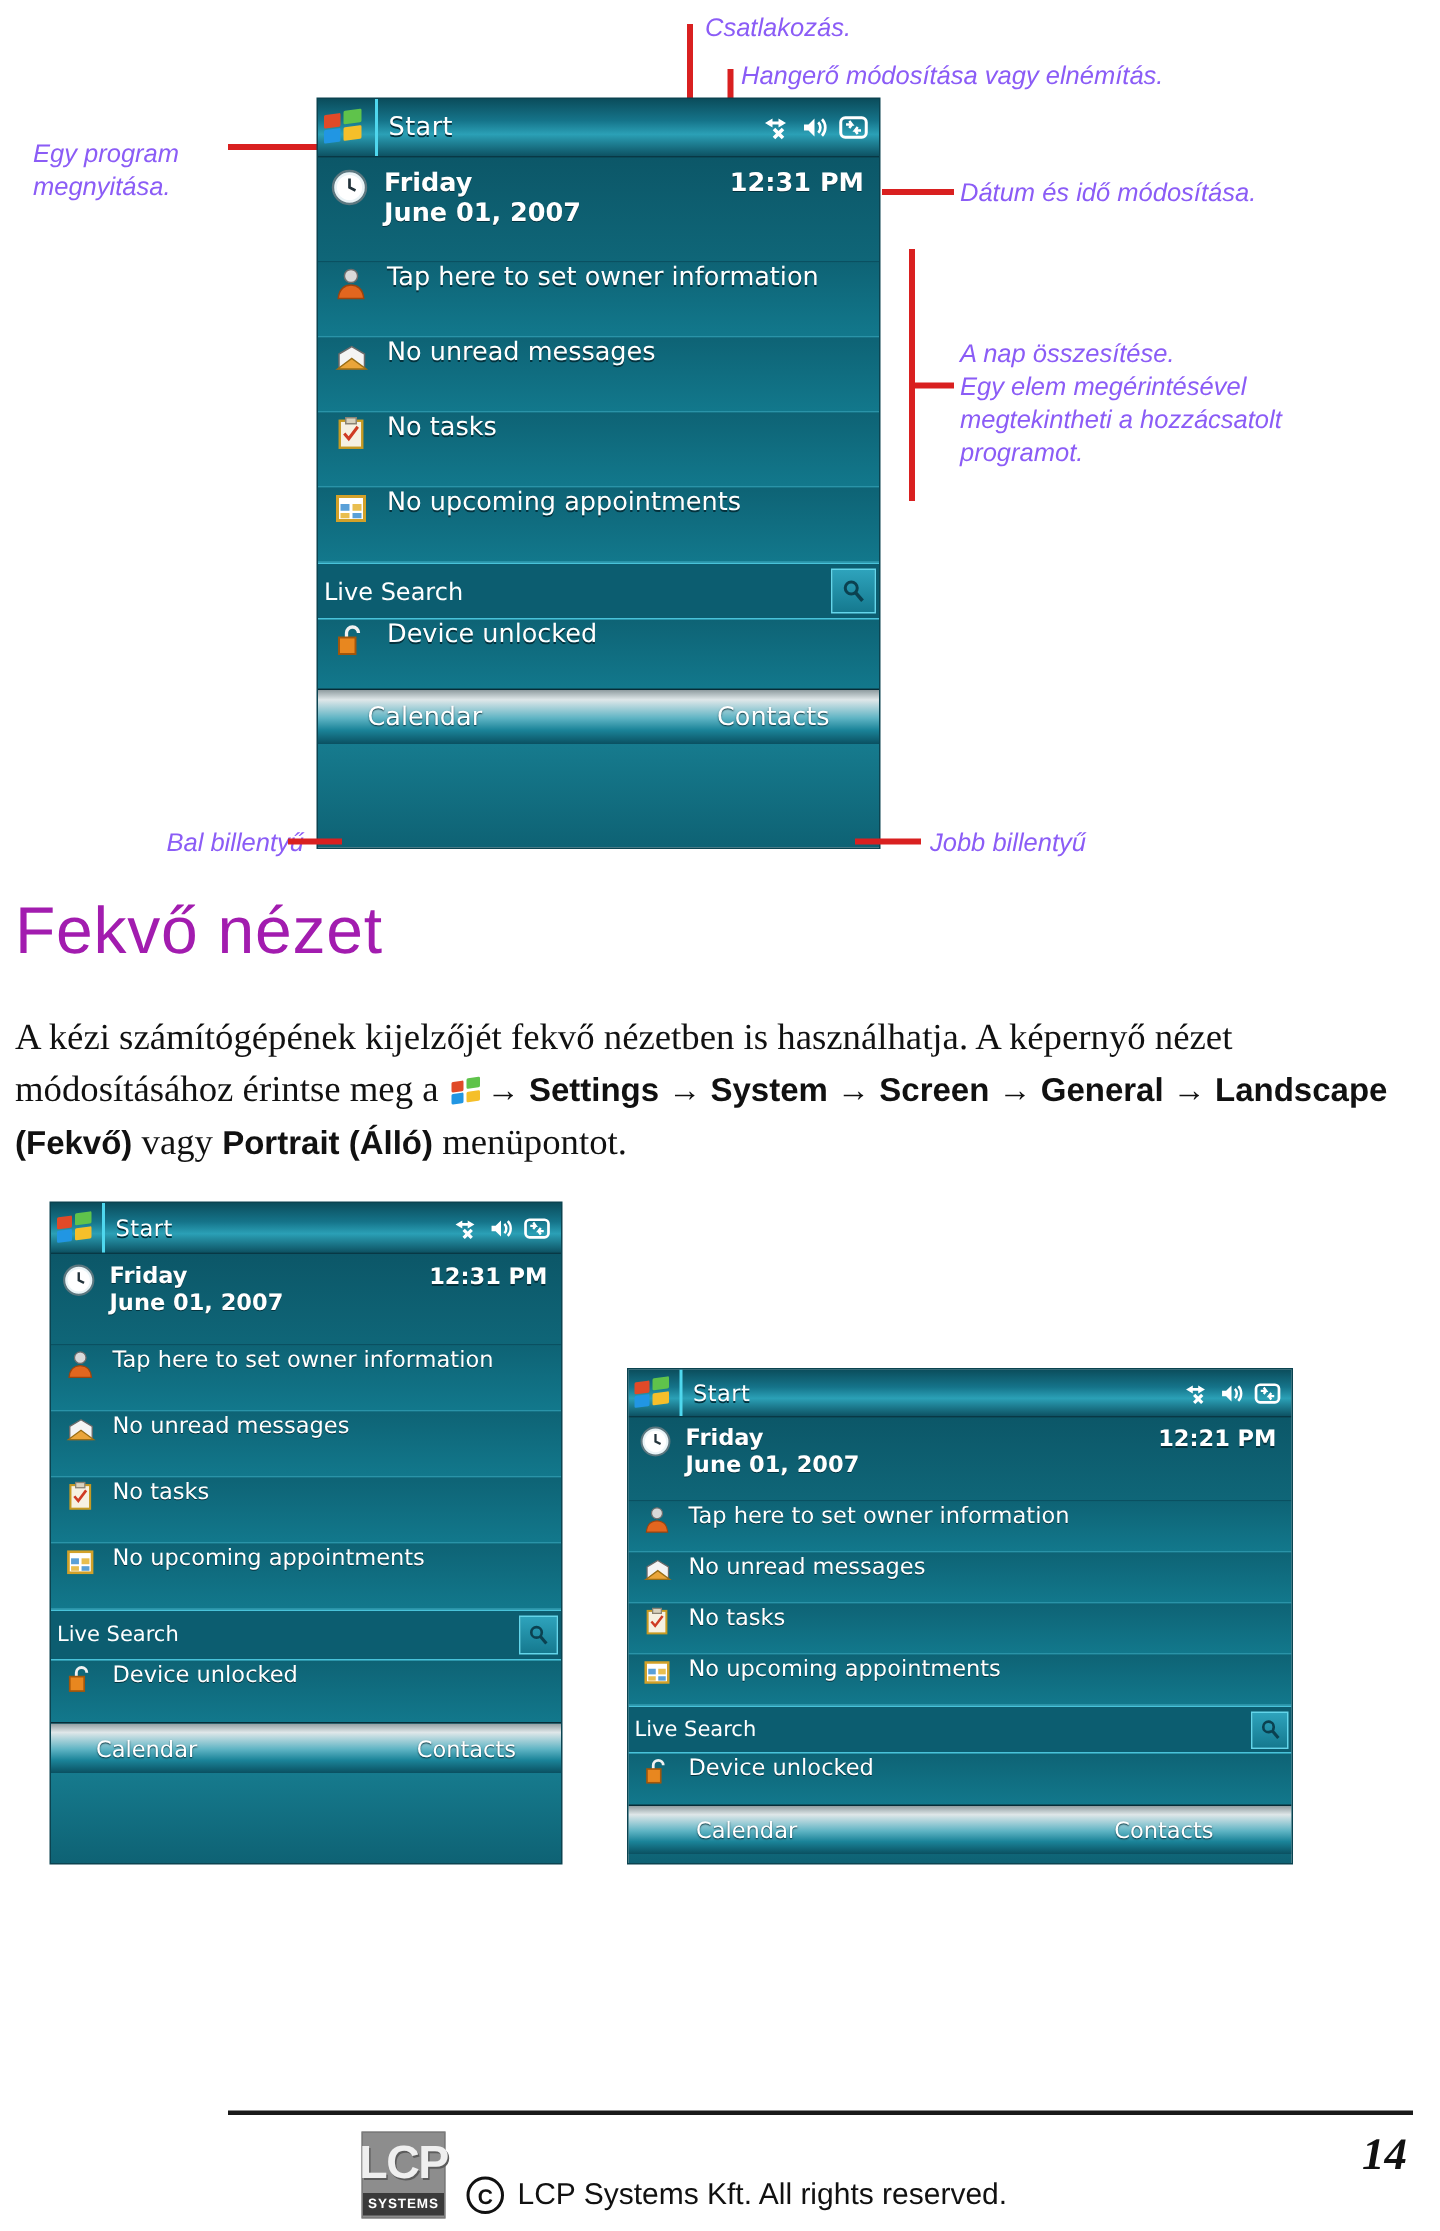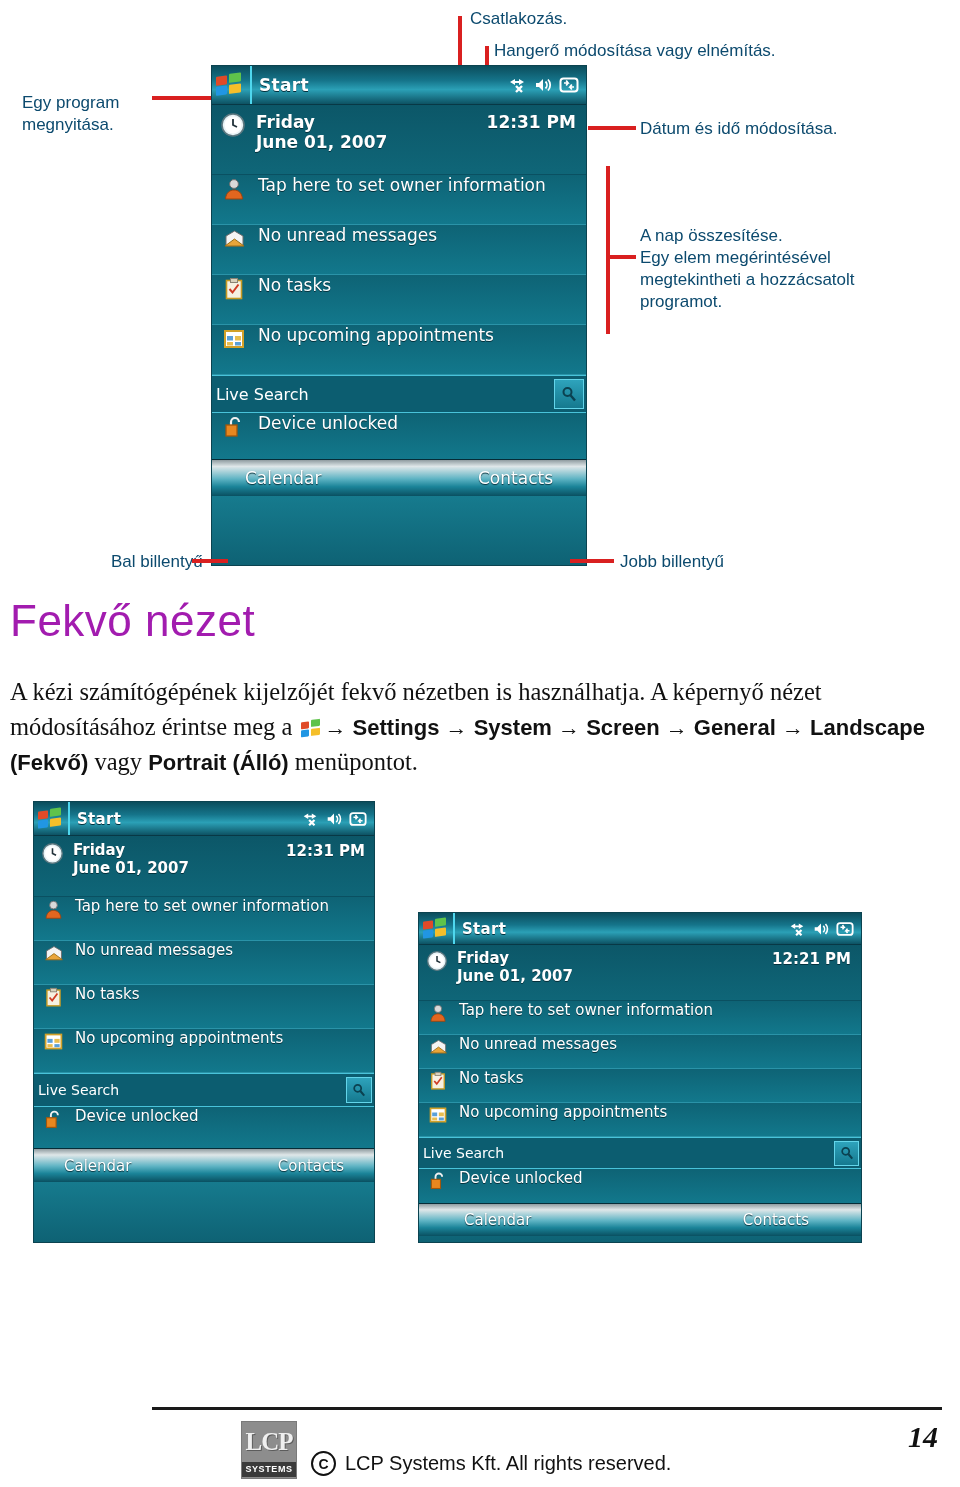--- a/index.html
+++ b/index.html
@@ -13,23 +13,24 @@
     position: relative;
     font-family: "Liberation Sans", sans-serif;
     overflow: hidden;
   }
 
   
   .annot {
     position: absolute;
     font-family: "Liberation Sans", sans-serif;
     font-size: 17px;
-    color: #0c4a6e;
+    color: #8b5cf6;
     line-height: 1.3;
     white-space: pre-line;
+    font-style: italic;
   }
   .rule-h {
     position: absolute;
     background: #D92020;
     height: 4px;
   }
   .rule-v {
     position: absolute;
     background: #D92020;
     width: 4px;
@@ -64,21 +65,21 @@
     display: inline-block;
     position: relative;
     transform: skewY(-8deg);
   }
   .winlogo i {
     position: absolute;
     display: block;
     border-radius: 1px;
   }
   .pda .start-label {
-    font-weight: bold;
+    font-weight: normal;
     letter-spacing: .3px;
     padding-left: 7px;
     text-shadow: 0 1px 0 #03313d;
   }
   .pda .tray {
     margin-left: auto;
     display: flex;
     align-items: center;
     gap: 6px;
     padding-right: 7px;
@@ -171,23 +172,23 @@
   .logo-box {
     position: absolute;
     width: 54px; height: 56px;
     background: #8d8d8d;
     display: flex; flex-direction: column;
     align-items: center; justify-content: flex-start;
     border: 1px solid #7a7a7a;
   }
   .logo-box .lcp {
     color: #efefef;
-    font-family: Liberation Serif, serif;
+    font-family: Liberation Sans, sans-serif;
     font-weight: bold;
-    font-size: 25px;
+    font-size: 31px;
     letter-spacing: -1px;
     line-height: 40px;
     text-shadow: 1px 1px 0 #5c5c5c;
   }
   .logo-box .sys {
     width: 100%;
     background: #3a3a3a;
     color: #ffffff;
     font-size: 9px;
     font-weight: bold;

